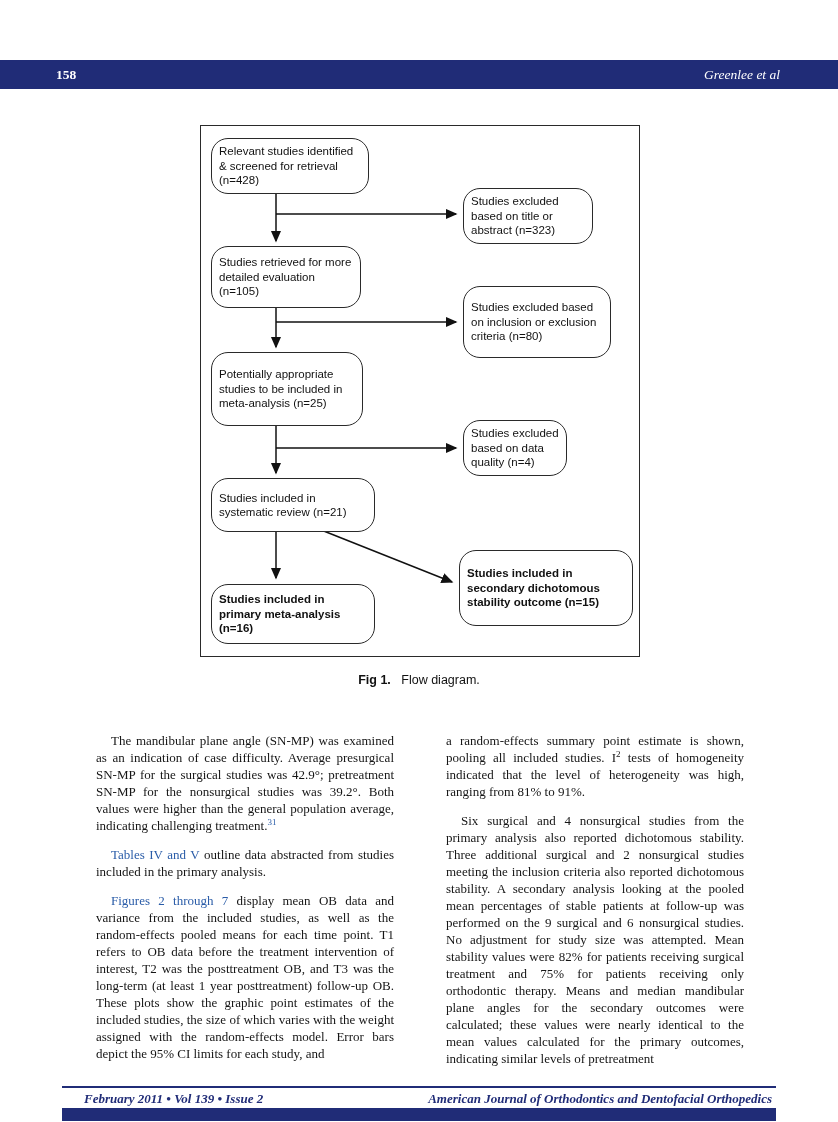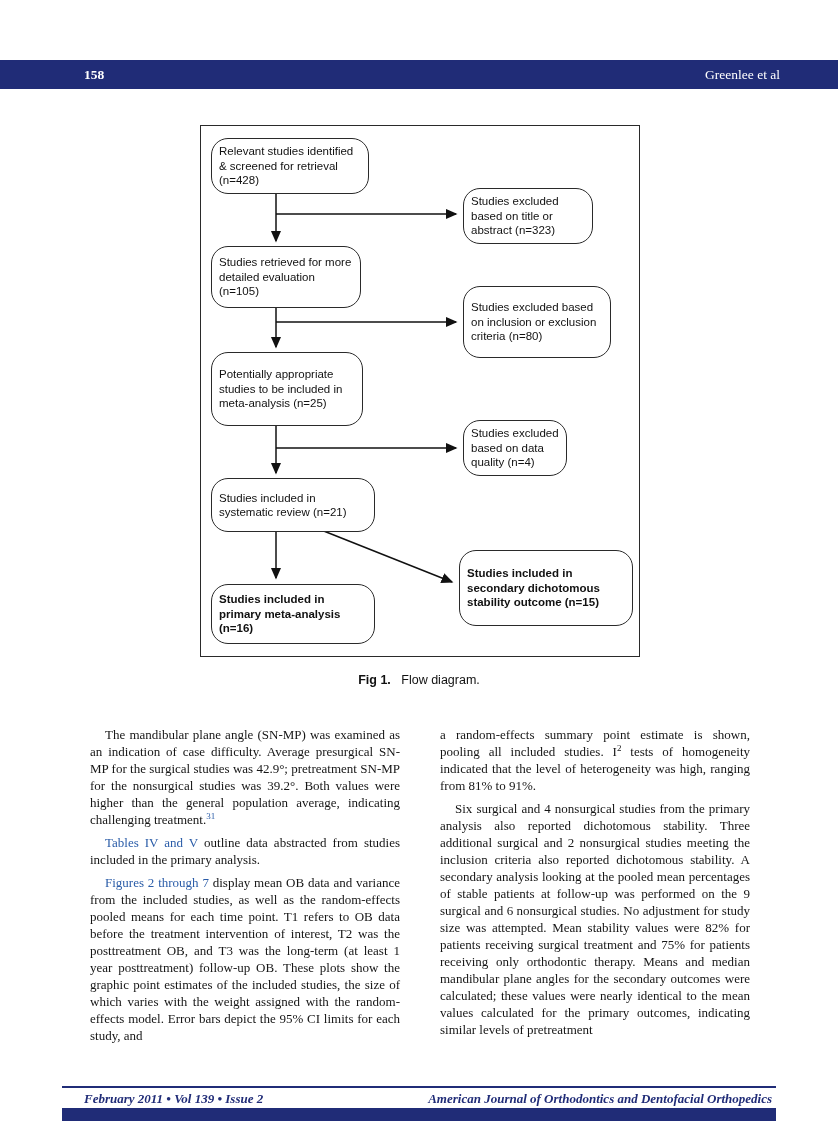--- a/index.html
+++ b/index.html
@@ -6,24 +6,24 @@
   .page {
     position:relative; width:838px; height:1122px; background:#ffffff;
     font-family:"Liberation Serif", serif; overflow:hidden;
     outline:1px solid #dcdcdc;
   }
   
   .header-bar {
     position:absolute; left:0; top:60px; width:838px; height:29px;
     background:#202c77; color:#ffffff;
     display:flex; justify-content:space-between; align-items:center;
-    padding:0 58px 0 84px; box-sizing:border-box;
+    padding:0 58px 0 56px; box-sizing:border-box;
   }
   .page-number { font-weight:bold; font-size:13.5px; }
-  .running-head { font-size:13.5px; }
+  .running-head { font-style:italic; font-size:13.5px; }
 
   
   .figure-frame {
     position:absolute; left:200px; top:125px; width:440px; height:532px;
     border:1.5px solid #2a2a2a; background:#ffffff; box-sizing:border-box;
   }
   .arrows { position:absolute; left:0; top:0; width:437px; height:529px; }
   .arrows line { stroke:#111; stroke-width:1.5; }
   .fbox {
     position:absolute; border:1.2px solid #2a2a2a; border-radius:17px;
@@ -50,21 +50,21 @@
 
   
   .columns {
     position:absolute; left:84px; top:720px; width:672px;
     display:flex; gap:28px;
   }
   .col {
     width:322px; font-size:13px; line-height:17px; text-align:justify;
     color:#151515;
   }
-  p.para { margin:6px; }
+  p.para { margin:12px; }
   p.para.indent { text-indent:15px; }
   .link { color:#2a5ca8; }
   sup { font-size:9px; line-height:0; }
 
   
   .footer-rule {
     position:absolute; left:62px; top:1086px; width:714px; height:2px;
     background:#202c77;
   }
   .footer-text {

